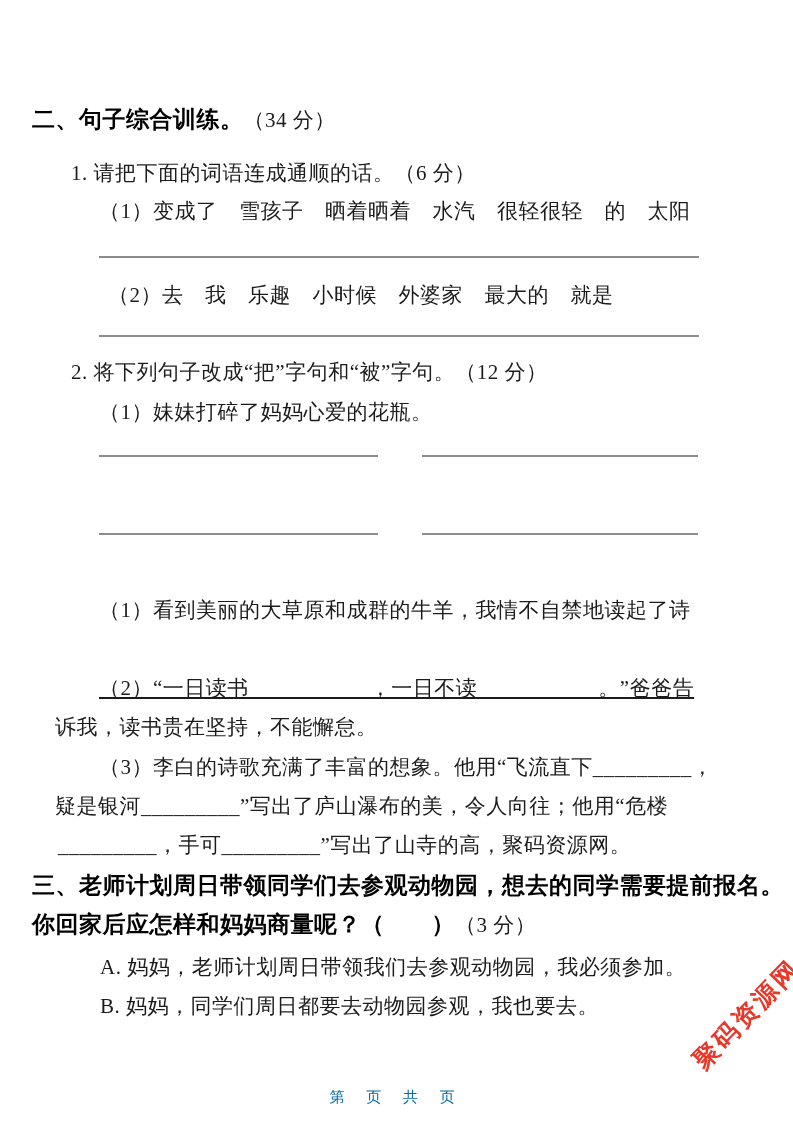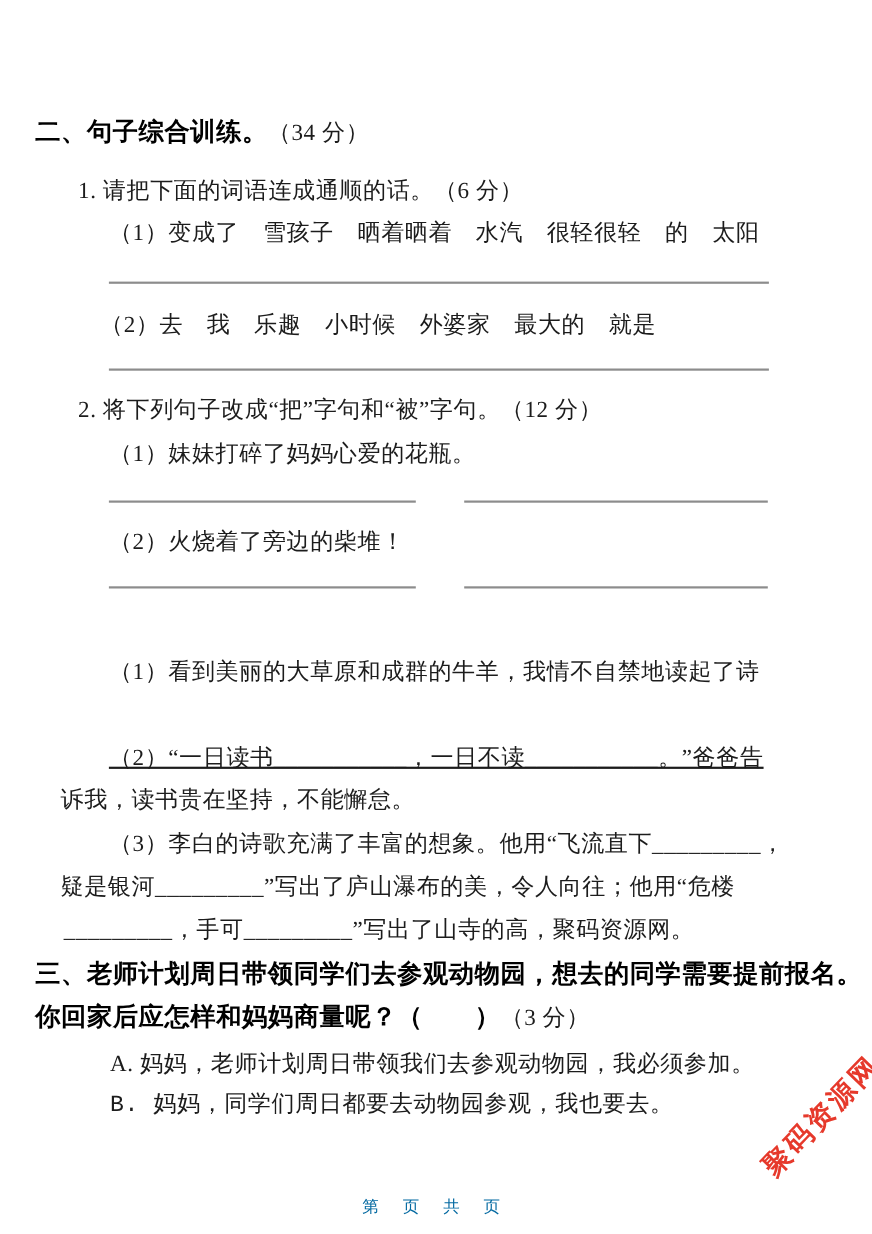--- a/index.html
+++ b/index.html
@@ -66,42 +66,41 @@
 
 <div class="page">
 
   <div class="line" style="left:32px; top:104px;">
     <span class="sec-heading">二、句子综合训练。</span><span class="sec-score">（34 分）</span>
   </div>
 
   <div class="line" style="left:71px; top:158px;">1. 请把下面的词语连成通顺的话。（6 分）</div>
   <div class="line" style="left:99px; top:196px;">（1）变成了　雪孩子　晒着晒着　水汽　很轻很轻　的　太阳</div>
   <div class="rule" style="left:99px; top:256px; width:600px;"></div>
-  <div class="line" style="left:91px; top:280px;">（2）去　我　乐趣　小时候　外婆家　最大的　就是</div>
+  <div class="line" style="left:108px; top:280px;">（2）去　我　乐趣　小时候　外婆家　最大的　就是</div>
   <div class="rule" style="left:99px; top:335px; width:600px;"></div>
 
   <div class="line" style="left:71px; top:357px;">2. 将下列句子改成“把”字句和“被”字句。（12 分）</div>
   <div class="line" style="left:99px; top:397px;">（1）妹妹打碎了妈妈心爱的花瓶。</div>
   <div class="rule" style="left:99px; top:455px; width:279px;"></div>
   <div class="rule" style="left:422px; top:455px; width:276px;"></div>
-  <div class="line" style="left:99px; top:477px;">（2）火烧着了旁边的柴堆！</div>
   <div class="rule" style="left:99px; top:533px; width:279px;"></div>
   <div class="rule" style="left:422px; top:533px; width:276px;"></div>
 
   <div class="line" style="left:99px; top:595px;">（1）看到美丽的大草原和成群的牛羊，我情不自禁地读起了诗</div>
   <div class="line" style="left:99px; top:673px;text-decoration:underline;">（2）“一日读书___________，一日不读___________。”爸爸告</div>
   <div class="line" style="left:55px; top:712px;">诉我，读书贵在坚持，不能懈怠。</div>
   <div class="line" style="left:99px; top:752px;">（3）李白的诗歌充满了丰富的想象。他用“飞流直下_________，</div>
   <div class="line" style="left:55px; top:791px;">疑是银河_________”写出了庐山瀑布的美，令人向往；他用“危楼</div>
   <div class="line" style="left:58px; top:830px;">_________，手可_________”写出了山寺的高，聚码资源网。</div>
 
   <div class="line sec-heading" style="left:32px; top:870px;">三、老师计划周日带领同学们去参观动物园，想去的同学需要提前报名。</div>
   <div class="line" style="left:32px; top:909px;">
     <span class="sec-heading">你回家后应怎样和妈妈商量呢？（　　）</span><span class="sec-score">（3 分）</span>
   </div>
   <div class="line" style="left:100px; top:952px;">A. 妈妈，老师计划周日带领我们去参观动物园，我必须参加。</div>
-  <div class="line" style="left:100px; top:991px;font-family:Liberation Mono, monospace;">B. 妈妈，同学们周日都要去动物园参观，我也要去。</div>
+  <div class="line" style="left:100px; top:991px;">B. 妈妈，同学们周日都要去动物园参观，我也要去。</div>
 
   <div class="footer">第 页 共 页</div>
 
   <div class="watermark" style="color: rgb(230, 57, 43);">聚码资源网</div>
 
 </div>
 
 </body></html>

